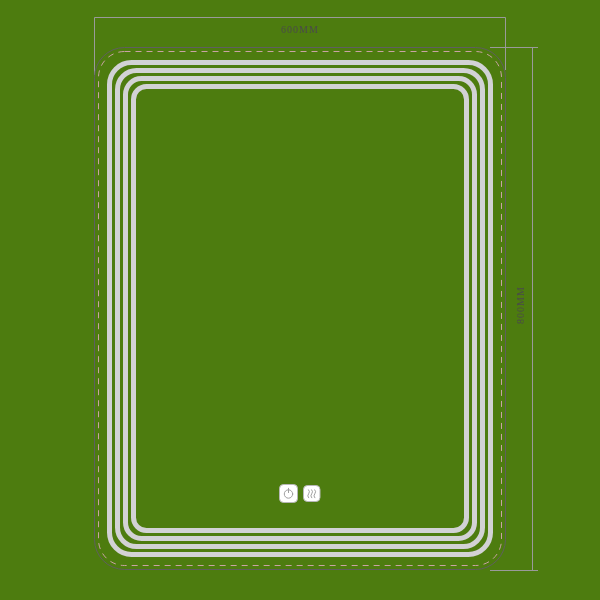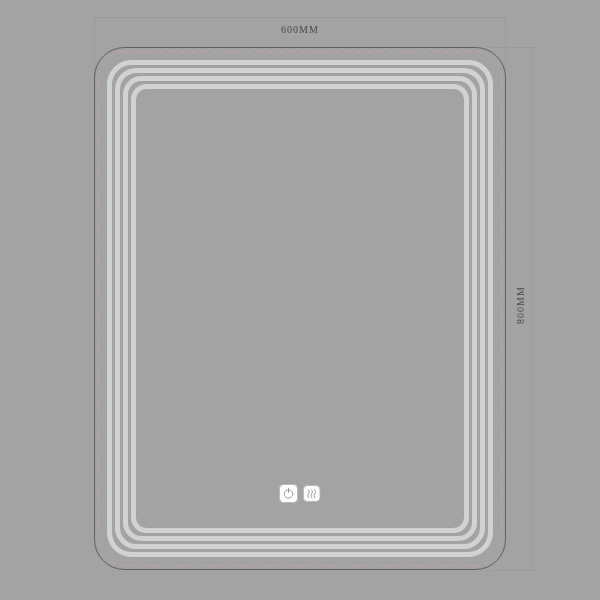--- a/index.html
+++ b/index.html
@@ -5,21 +5,21 @@
   html, body {
     margin: 0;
     padding: 0;
     background: #ffffff;
     font-family: "Liberation Serif", serif;
   }
   .canvas {
     position: relative;
     width: 600px;
     height: 600px;
-    background: #a3a3a3;
+    background: #4d7c0f;
     overflow: hidden;
   }
   svg { display: block; }
 
   .outer-line {
     fill: none;
     stroke: #5f5f5f;
     stroke-width: 1;
   }
   .dashed-line {

